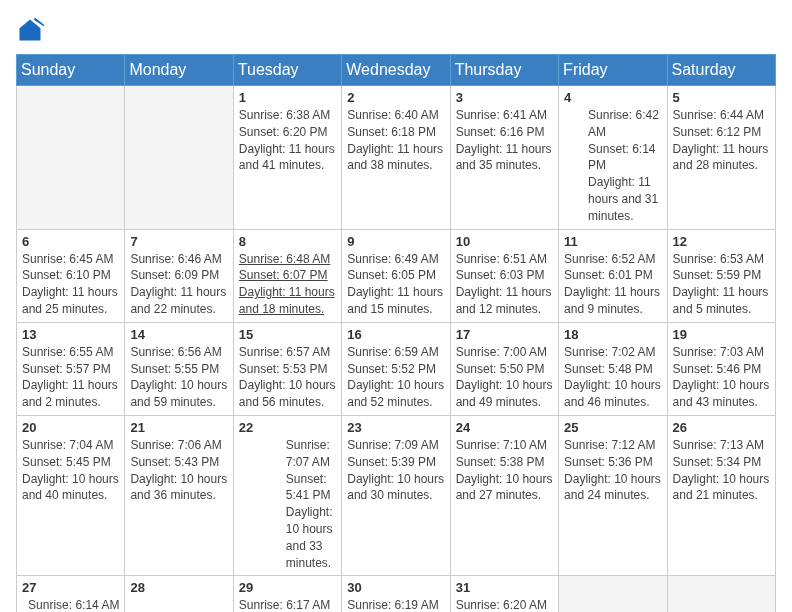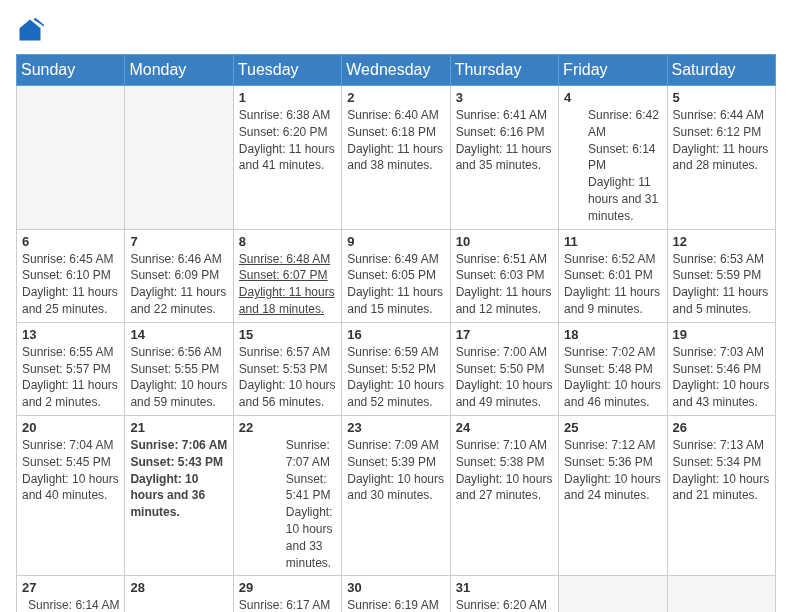--- a/index.html
+++ b/index.html
@@ -240,21 +240,21 @@
       </tr>
       <tr>
         <td>
           <div class="day-number">20</div>
           <div class="day-info" style="white-space: pre-line;">Sunrise: 7:04 AM
 Sunset: 5:45 PM
 Daylight: 10 hours and 40 minutes.</div>
         </td>
         <td>
           <div class="day-number">21</div>
-          <div class="day-info" style="white-space: pre-line; font-weight: bold;">Sunrise: 7:06 AM
+          <div class="day-info" style="white-space: pre-line;">Sunrise: 7:06 AM
 Sunset: 5:43 PM
 Daylight: 10 hours and 36 minutes.</div>
         </td>
         <td>
           <div class="day-number">22</div>
           <div class="day-info" style="white-space: pre-line; margin-left: 47px;">Sunrise: 7:07 AM
 Sunset: 5:41 PM
 Daylight: 10 hours and 33 minutes.</div>
         </td>
         <td>

